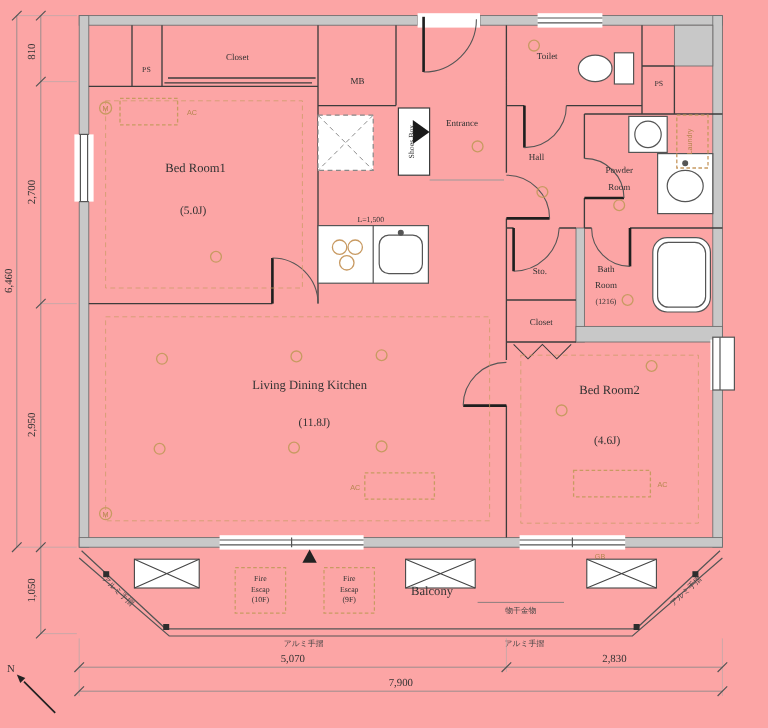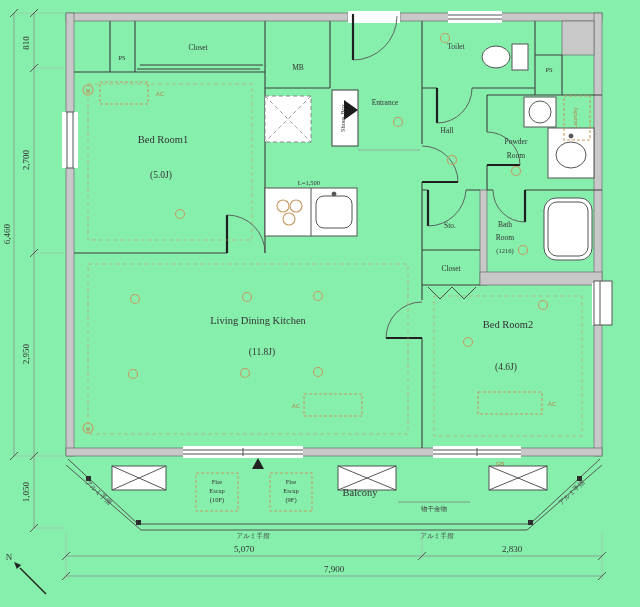--- a/index.html
+++ b/index.html
@@ -1,16 +1,16 @@
 <!DOCTYPE html>
 <html><head>
 <meta charset="utf-8">
 <style>
   html,body{margin:0;padding:0;background:#ffffff;}
-  .stage{position:relative;width:640px;height:607px;background:#86efac;overflow:hidden;
+  .stage{position:relative;width:640px;height:607px;background:#fca5a5;overflow:hidden;
          font-family:"Liberation Serif",serif;}
   svg{position:absolute;left:0;top:0;}
   text{fill:#333;}
   .room-label{font:10.5px "Liberation Serif",serif;text-anchor:middle;}
   .room-size{font:9.5px "Liberation Serif",serif;text-anchor:middle;}
   .small-label{font:7.5px "Liberation Serif",serif;text-anchor:middle;}
   .tiny-label{font:6.5px "Liberation Serif",serif;text-anchor:middle;}
   .dim-label{font:9px "Liberation Serif",serif;text-anchor:middle;}
   .jp-label{font:6.5px "DejaVu Sans",sans-serif;text-anchor:middle;fill:#444;}
   .tan-label{font:6px "Liberation Sans",sans-serif;text-anchor:middle;fill:#b5854d;}

